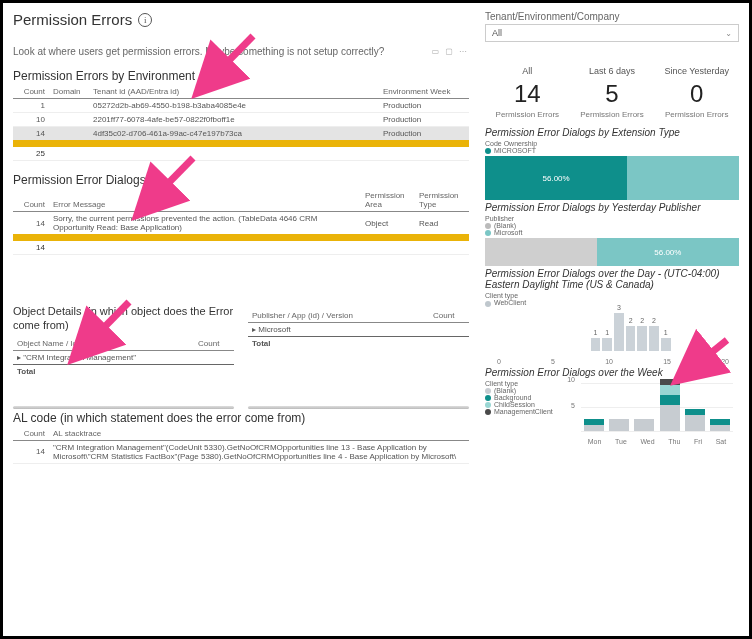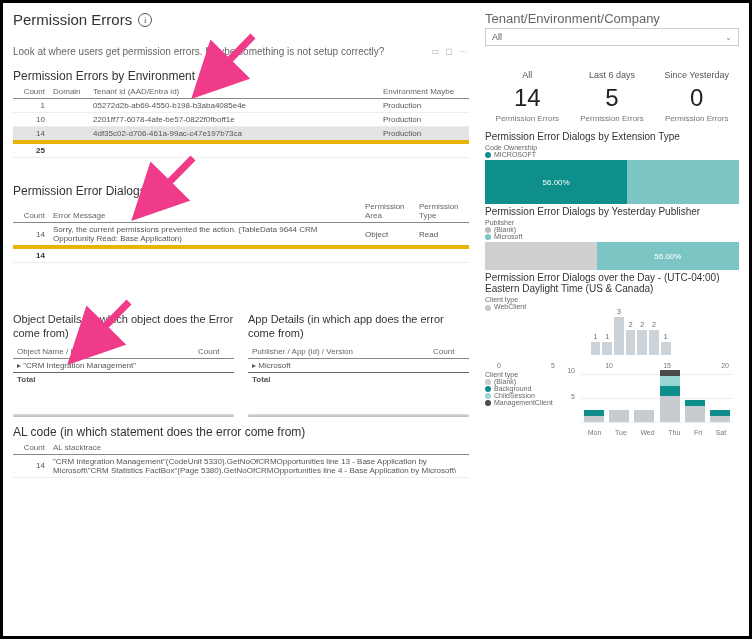--- a/index.html
+++ b/index.html
@@ -13,46 +13,46 @@
     font-size: 10px;
     color: #333;
     position: relative;
   }
   .page { display: flex; height: 100%; }
   .left { flex: 1; padding: 8px 10px 0 10px; position: relative; }
   .right { width: 270px; padding: 8px 10px 0 6px; }
   h1 { font-size: 15px; font-weight: 400; color: #333; display: flex; align-items: center; gap: 6px; }
   .info-icon { display: inline-flex; width: 14px; height: 14px; border: 1.3px solid #555; border-radius: 50%; align-items: center; justify-content: center; font-size: 9px; color: #555; font-style: normal; font-family: Georgia, serif; }
   .desc { color: #666; font-size: 10px; margin-top: 18px; }
-  .slicer-label { font-size: 13px; color: #666; }
+  .slicer-label { font-size: 10px; color: #666; }
   .slicer-box { border: 1px solid #ccc; height: 18px; display: flex; align-items: center; justify-content: space-between; padding: 0 6px; font-size: 9px; color: #555; margin-top: 2px; }
   .chev { font-size: 8px; color: #888; }
   .section-title { font-size: 12px; font-weight: 400; color: #333; margin-top: 12px; }
   .tbl { width: 100%; border-collapse: collapse; font-size: 8px; margin-top: 2px; }
   .tbl th { text-align: left; font-weight: 400; color: #666; border-bottom: 1px solid #888; padding: 2px 4px; vertical-align: bottom; }
   .tbl td { padding: 2px 4px; color: #555; border-bottom: 1px solid #eee; }
   .tbl .num { text-align: right; }
   .rowhl { background: #e4e4e4; }
-  .totalrow td { border-top: 4px solid #eab308; font-weight: 700; color: #333; }
+  .totalrow td { border-top: 7px solid #eab308; font-weight: 400; color: #333; }
   .twocol { display: flex; gap: 14px; margin-top: 16px; }
   .twocol > div { flex: 1; }
   .sub-title { font-size: 11px; font-weight: 400; color: #333; line-height: 1.25; }
   .mini-tbl { width: 100%; border-collapse: collapse; font-size: 8px; margin-top: 4px; }
   .mini-tbl th { text-align: left; font-weight: 400; border-bottom: 1px solid #888; padding: 2px 4px; color: #666; }
   .mini-tbl td { padding: 2px 4px; color: #555; }
   .mini-tbl .totalrow td { border-top: 1px solid #666; font-weight: 600; }
   .divider-pair { display: flex; gap: 14px; margin-top: 28px; }
   .divider-pair > div { flex: 1; height: 3px; background: linear-gradient(to bottom,#ddd,#bbb); border-radius: 2px; }
   
   .kpis { display: flex; justify-content: space-between; text-align: center; margin-top: 24px; margin-bottom: 8px; }
   .kpi { flex: 1; }
   .kpi .lbl { font-size: 9px; color: #555; }
   .kpi .val { font-size: 24px; font-weight: 400; color: #222; margin-top: 4px; }
   .kpi .sub { font-size: 8px; color: #777; margin-top: 2px; }
-  .chart-title { font-size: 10px; color: #333; margin-top: 2px; }
+  .chart-title { font-size: 10px; color: #333; margin-top: 2px; font-style: italic; }
   .legend-tiny { font-size: 7px; color: #666; margin-top: 2px; }
   .legend-dot { display: inline-block; width: 6px; height: 6px; border-radius: 50%; margin-right: 3px; vertical-align: middle; }
   .stack-bar { position: relative; height: 44px; margin-top: 2px; display: flex; }
   .stack-bar .seg { display: flex; align-items: center; justify-content: center; color: #fff; font-size: 8px; }
   .seg-a { background: #0e8f8b; }
   .seg-b { background: #7bc6c5; }
   
   .hist { position: relative; height: 56px; margin-top: 2px; }
   .hist-bars { position: absolute; left: 12px; right: 10px; top: 4px; bottom: 14px; display: flex; align-items: flex-end; gap: 2px; }
   .hist-bars .b { flex: 1; background: #cbd2d8; position: relative; }
@@ -93,21 +93,21 @@
       <span class="toolbar-mini">▭ ▢ ⋯</span>
     </div>
 
     <div class="section-title">Permission Errors by Environment</div>
     <table class="tbl">
       <thead>
           <tr>
         <th class="num" style="width:36px">Count</th>
         <th style="width:40px">Domain</th>
         <th>Tenant id (AAD/Entra id)</th>
-        <th style="width:90px">Environment Maybe</th>
+        <th style="width:90px">Environment Week</th>
       </tr>
         </thead>
       <tbody>
         <tr>
           <td class="num">1</td>
             <td></td>
             <td>05272d2b-ab69-4550-b198-b3aba4085e4e</td>
             <td>Production</td>
         </tr>
         <tr>
@@ -124,34 +124,34 @@
         </tr>
         <tr class="totalrow">
           <td class="num">25</td>
             <td></td>
             <td></td>
             <td></td>
         </tr>
       </tbody>
     </table>
 
-    <div class="section-title" style="margin-top:26px">Permission Error Dialogs</div>
+    <div class="section-title" style="margin-top:12px">Permission Error Dialogs</div>
     <table class="tbl">
       <thead>
           <tr>
         <th class="num" style="width:36px">Count</th>
         <th>Error Message</th>
         <th style="width:54px">Permission Area</th>
         <th style="width:54px">Permission Type</th>
       </tr>
         </thead>
       <tbody>
         <tr>
           <td class="num">14</td>
-          <td>Sorry, the current permissions prevented the action. (TableData 9644 CRM Opportunity Read: Base Application)</td>
+          <td>Sorry, the current permissions prevented the action. (TableData 4646 CRM Opportunity Read: Base Application)</td>
           <td>Object</td>
           <td>Read</td>
         </tr>
         <tr class="totalrow">
           <td class="num">14</td>
             <td></td>
             <td></td>
             <td></td>
         </tr>
       </tbody>
@@ -173,21 +173,20 @@
                 <td></td>
               </tr>
             <tr class="totalrow">
                 <td>Total</td>
                 <td></td>
               </tr>
           </tbody>
         </table>
       </div>
       <div>
-        <div class="sub-title">App Details (in which app does the error come from)</div>
         <table class="mini-tbl">
           <thead>
               <tr>
             <th>Publisher / App (id) / Version</th>
             <th style="width:40px">Count</th>
           </tr>
             </thead>
           <tbody>
             <tr>
                 <td>▸ <span>Microsoft</span></td>
@@ -200,21 +199,21 @@
           </tbody>
         </table>
       </div>
     </div>
 
     <div class="divider-pair">
         <div></div>
         <div></div>
       </div>
 
-    <div class="section-title" style="margin-top:8px">AL code (in which statement does the error come from)</div>
+    <div class="section-title" style="margin-top:2px">AL code (in which statement does the error come from)</div>
     <table class="tbl">
       <thead>
           <tr>
         <th class="num" style="width:36px">Count</th>
         <th>AL stacktrace</th>
       </tr>
         </thead>
       <tbody>
         <tr>
           <td class="num">14</td>
@@ -339,20 +338,28 @@
       </div>
       <div class="hist-axis">
           <span>0</span>
           <span>5</span>
           <span>10</span>
           <span>15</span>
           <span>20</span>
         </div>
     </div>
 
+    <div class="chart-title" style="position:relative">
+      <span>Permission Error Dialogs over the Week</span>
+      <span class="arrow" style="left:190px; top:-32px;">
+        <svg width="60" height="50">
+            <line x1="52" y1="5" x2="6" y2="42" stroke="#ef3b8a" stroke-width="7" marker-end="url(#ah1)"></line>
+          </svg>
+      </span>
+    </div>
     <div class="legend-tiny">
       <div>Client type</div>
       <span class="legend-dot" style="background:#c7ccd1"></span><span>(Blank)</span><br>
       <span class="legend-dot" style="background:#0e8f8b"></span><span>Background</span><br>
       <span class="legend-dot" style="background:#99d6d3"></span><span>ChildSession</span><br>
       <span class="legend-dot" style="background:#4a4a4a"></span><span>ManagementClient</span>
     </div>
     <div class="wk" style="margin-top:-42px; margin-left:72px;">
       <div class="wk-y">
           <span style="top:10%">10</span>

